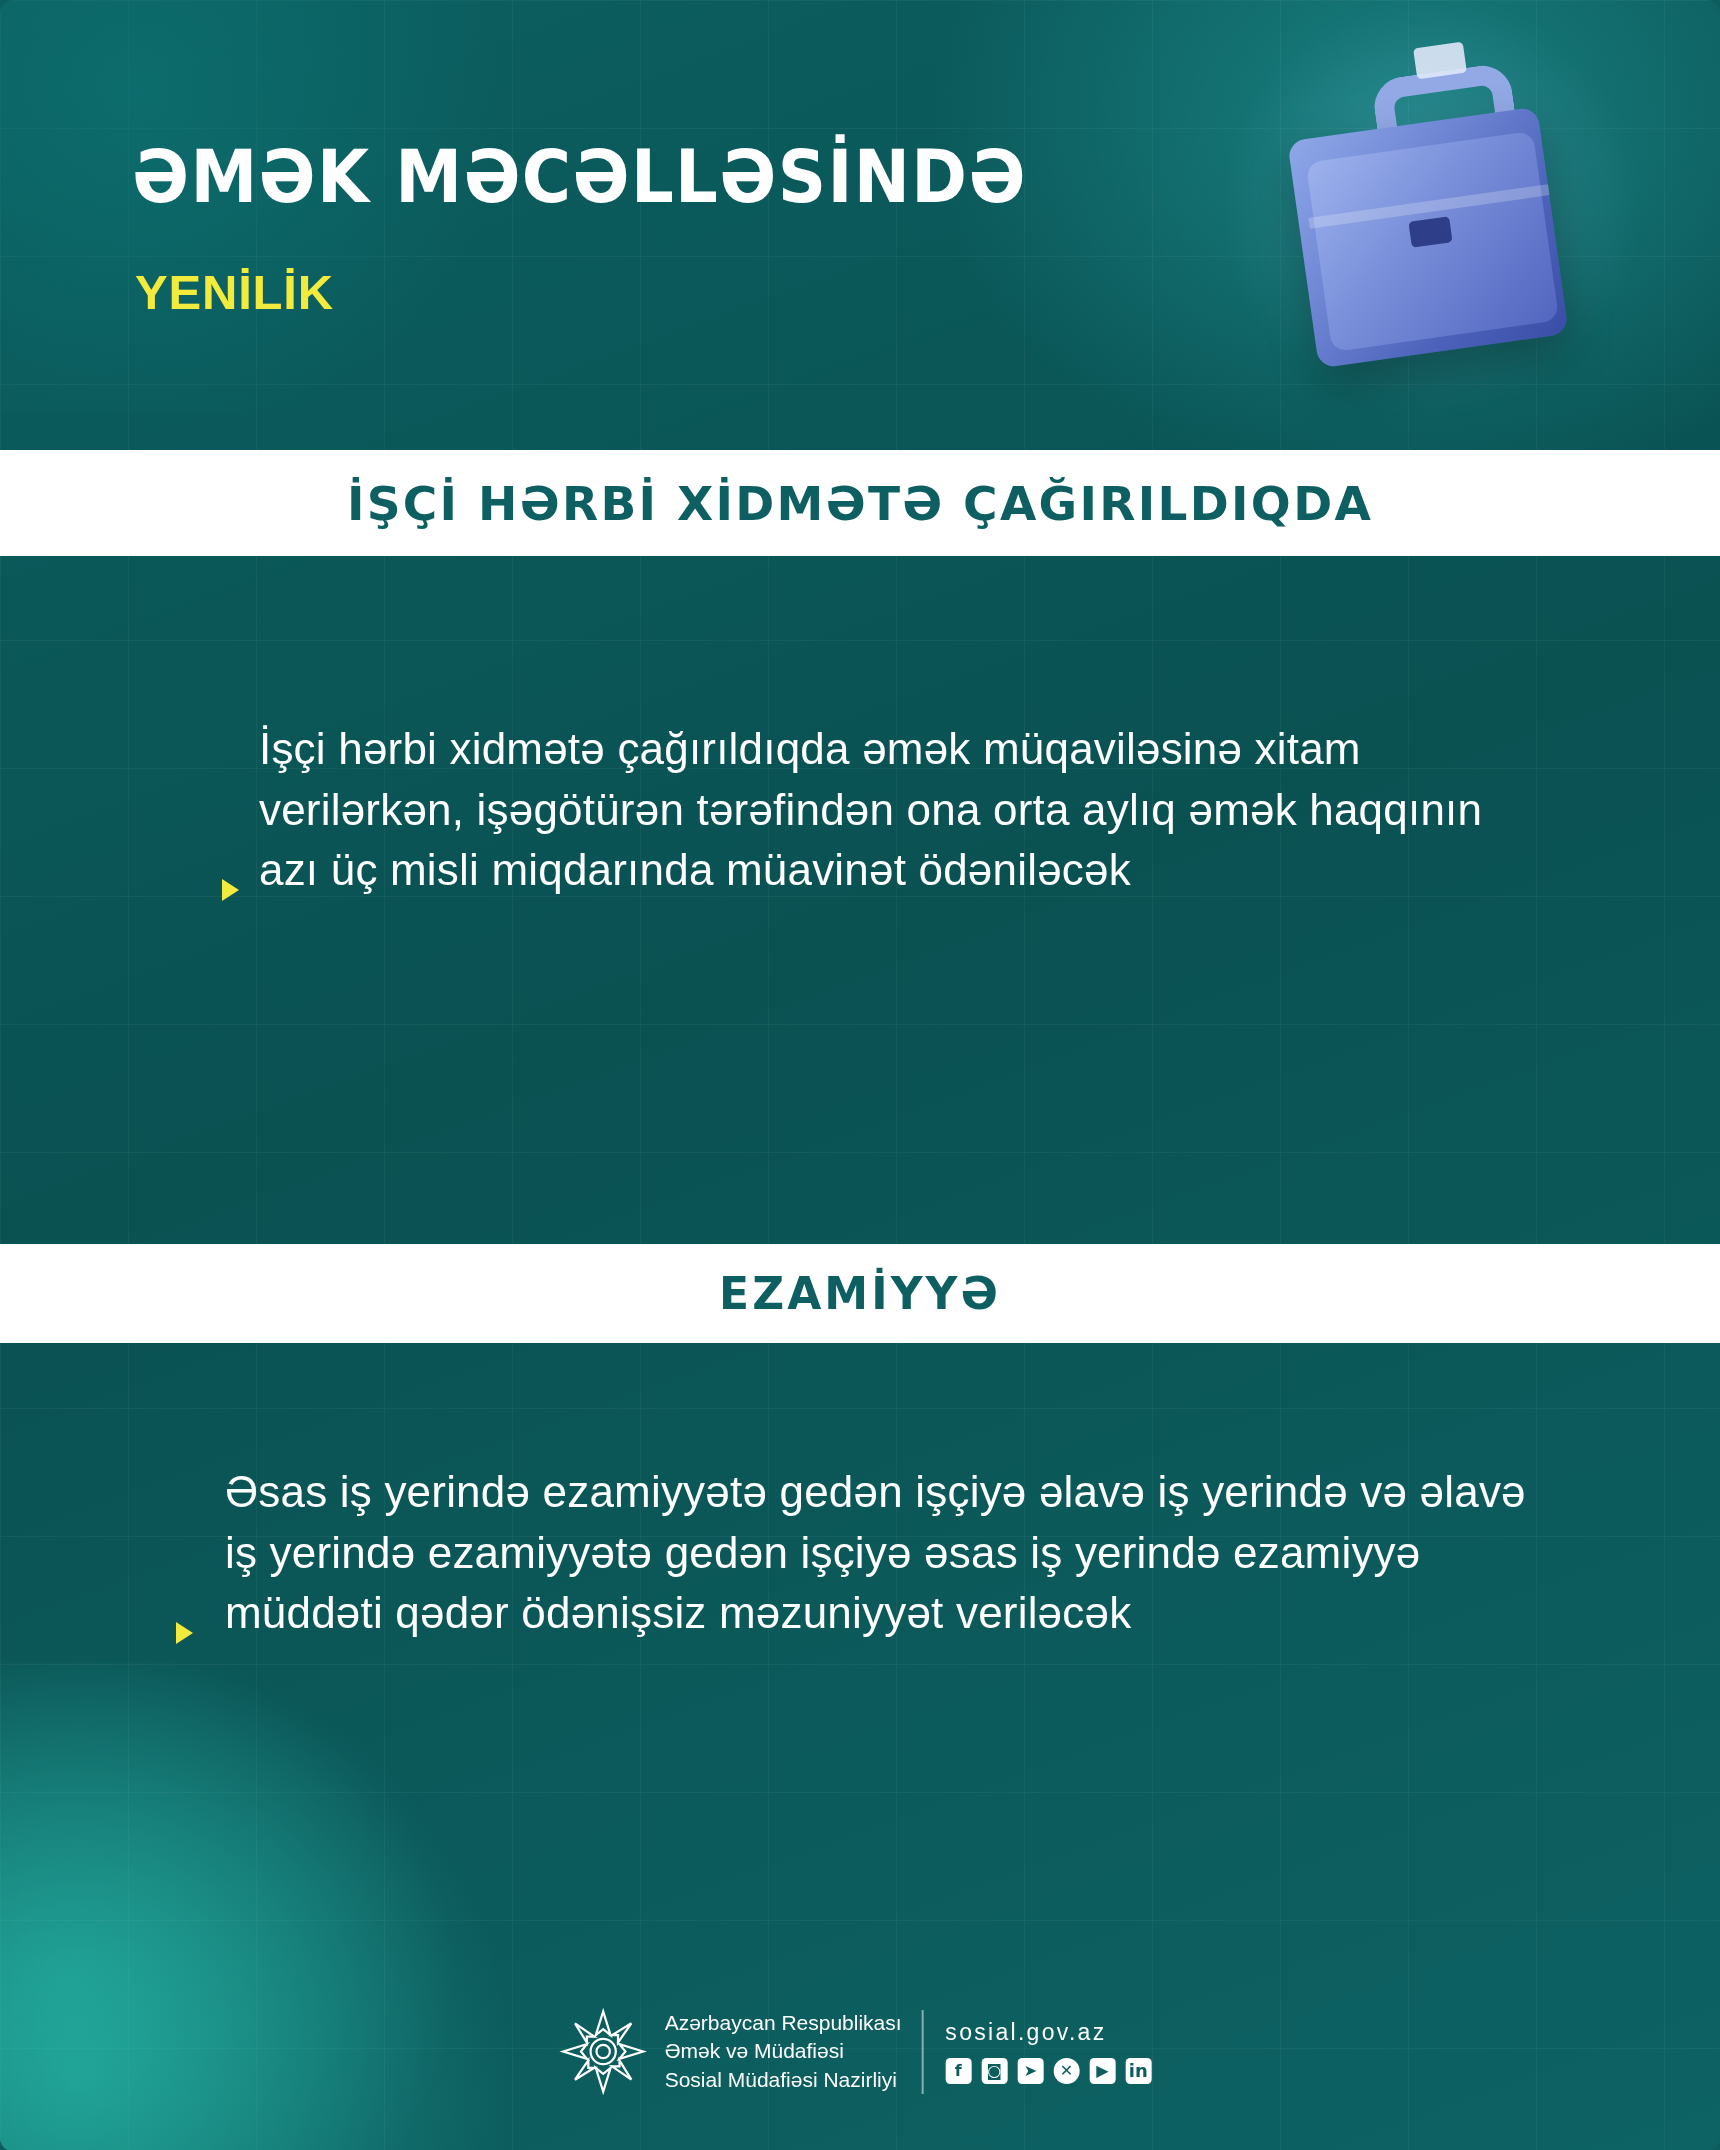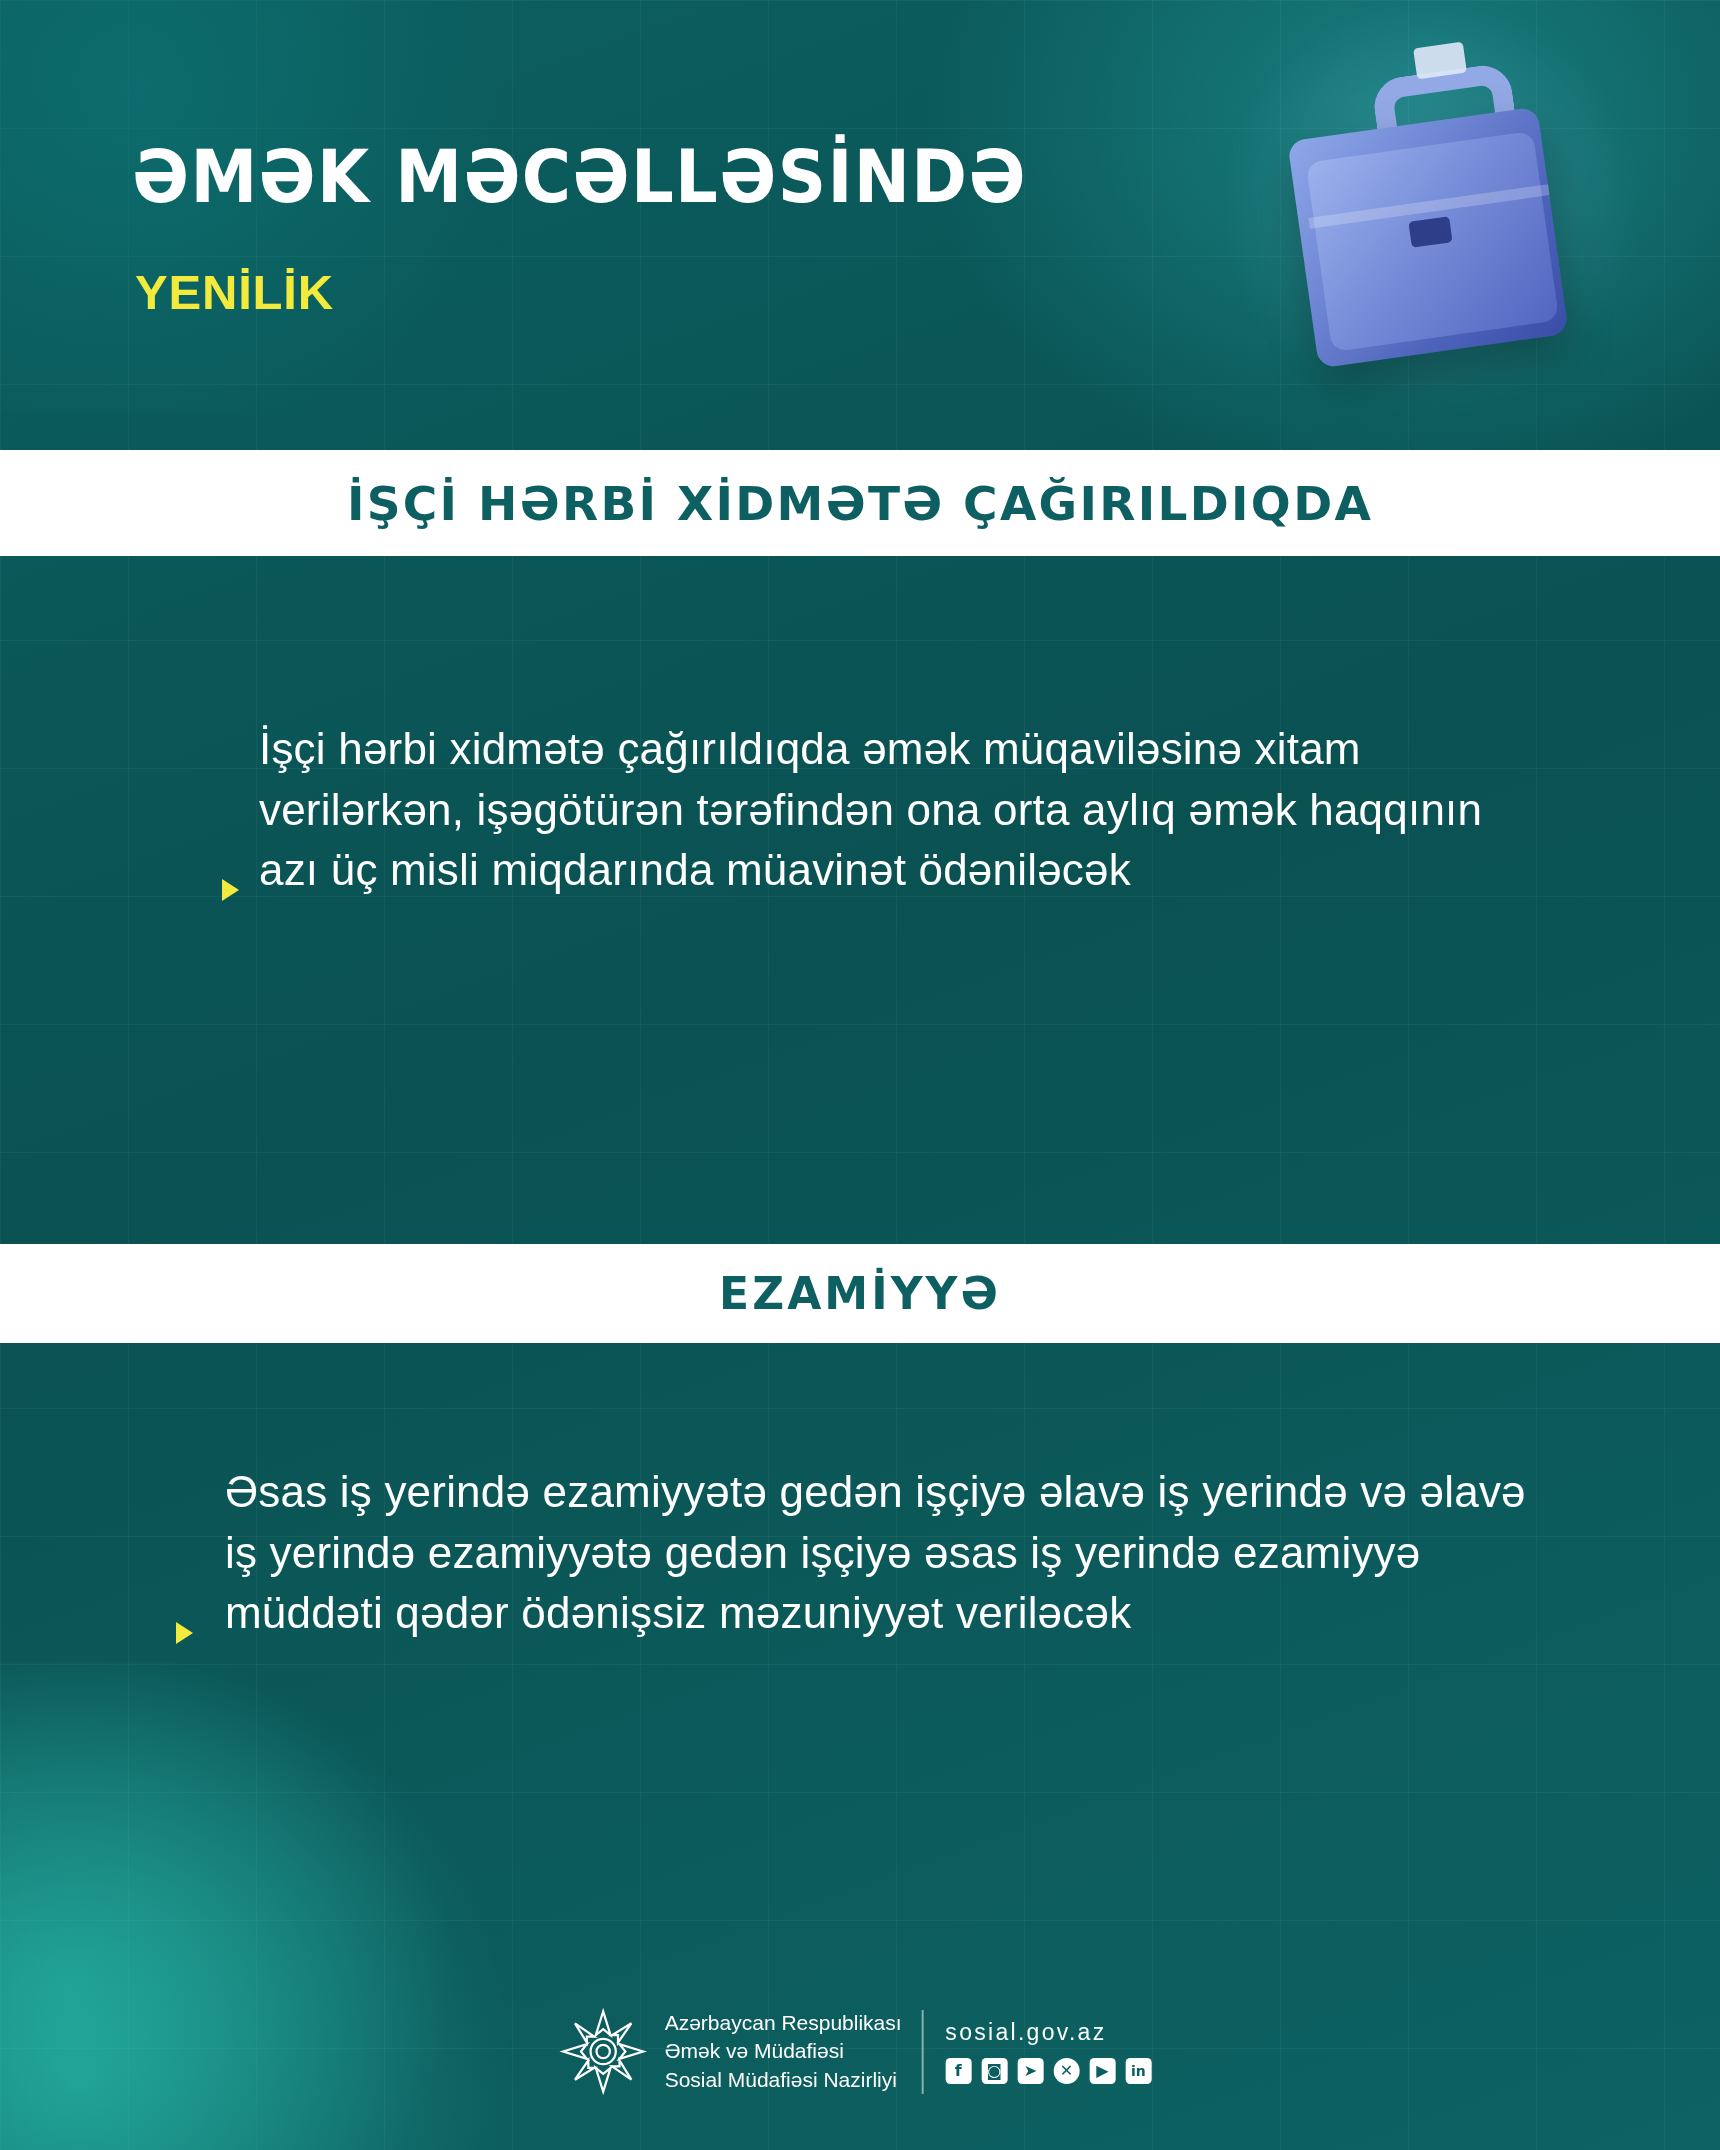--- a/index.html
+++ b/index.html
@@ -16,20 +16,21 @@
 
   .poster {
     position: relative;
     width: 1720px;
     height: 2151px;
     background:
       radial-gradient(ellipse 688px 535px at 82% 6%, rgba(36,160,160,0.55) 0%, rgba(11,93,94,0.0) 70%),
       radial-gradient(ellipse 535px 459px at 4% 92%, rgba(40,190,175,0.45) 0%, rgba(11,93,94,0.0) 72%),
       linear-gradient(160deg, #0c5f60 0%, #0a5152 45%, #0c5a5b 72%, #0d6263 100%);
     overflow: hidden;
+    border-radius: 13px;
   }
 
   
   .grid {
     position: absolute;
     inset: 0;
     background-image:
       linear-gradient(to right, rgba(255,255,255,0.045) 0.8px, transparent 0.8px),
       linear-gradient(to bottom, rgba(255,255,255,0.045) 0.8px, transparent 0.8px);
     background-size: 128px 128px;
@@ -366,19 +367,19 @@
       <div class="divider"></div>
 
       <div class="site-col">
         <div class="site-url">sosial.gov.az</div>
         <div class="social-row">
           <div class="social-icon">f</div>
           <div class="social-icon">◙</div>
           <div class="social-icon">➤</div>
           <div class="social-icon circle">✕</div>
           <div class="social-icon">▶</div>
-          <div class="social-icon" style="font-size:14px;">in</div>
+          <div class="social-icon" style="font-size:18px;">in</div>
         </div>
       </div>
     </div>
   </div>
 </div>
 
 
 </body></html>

